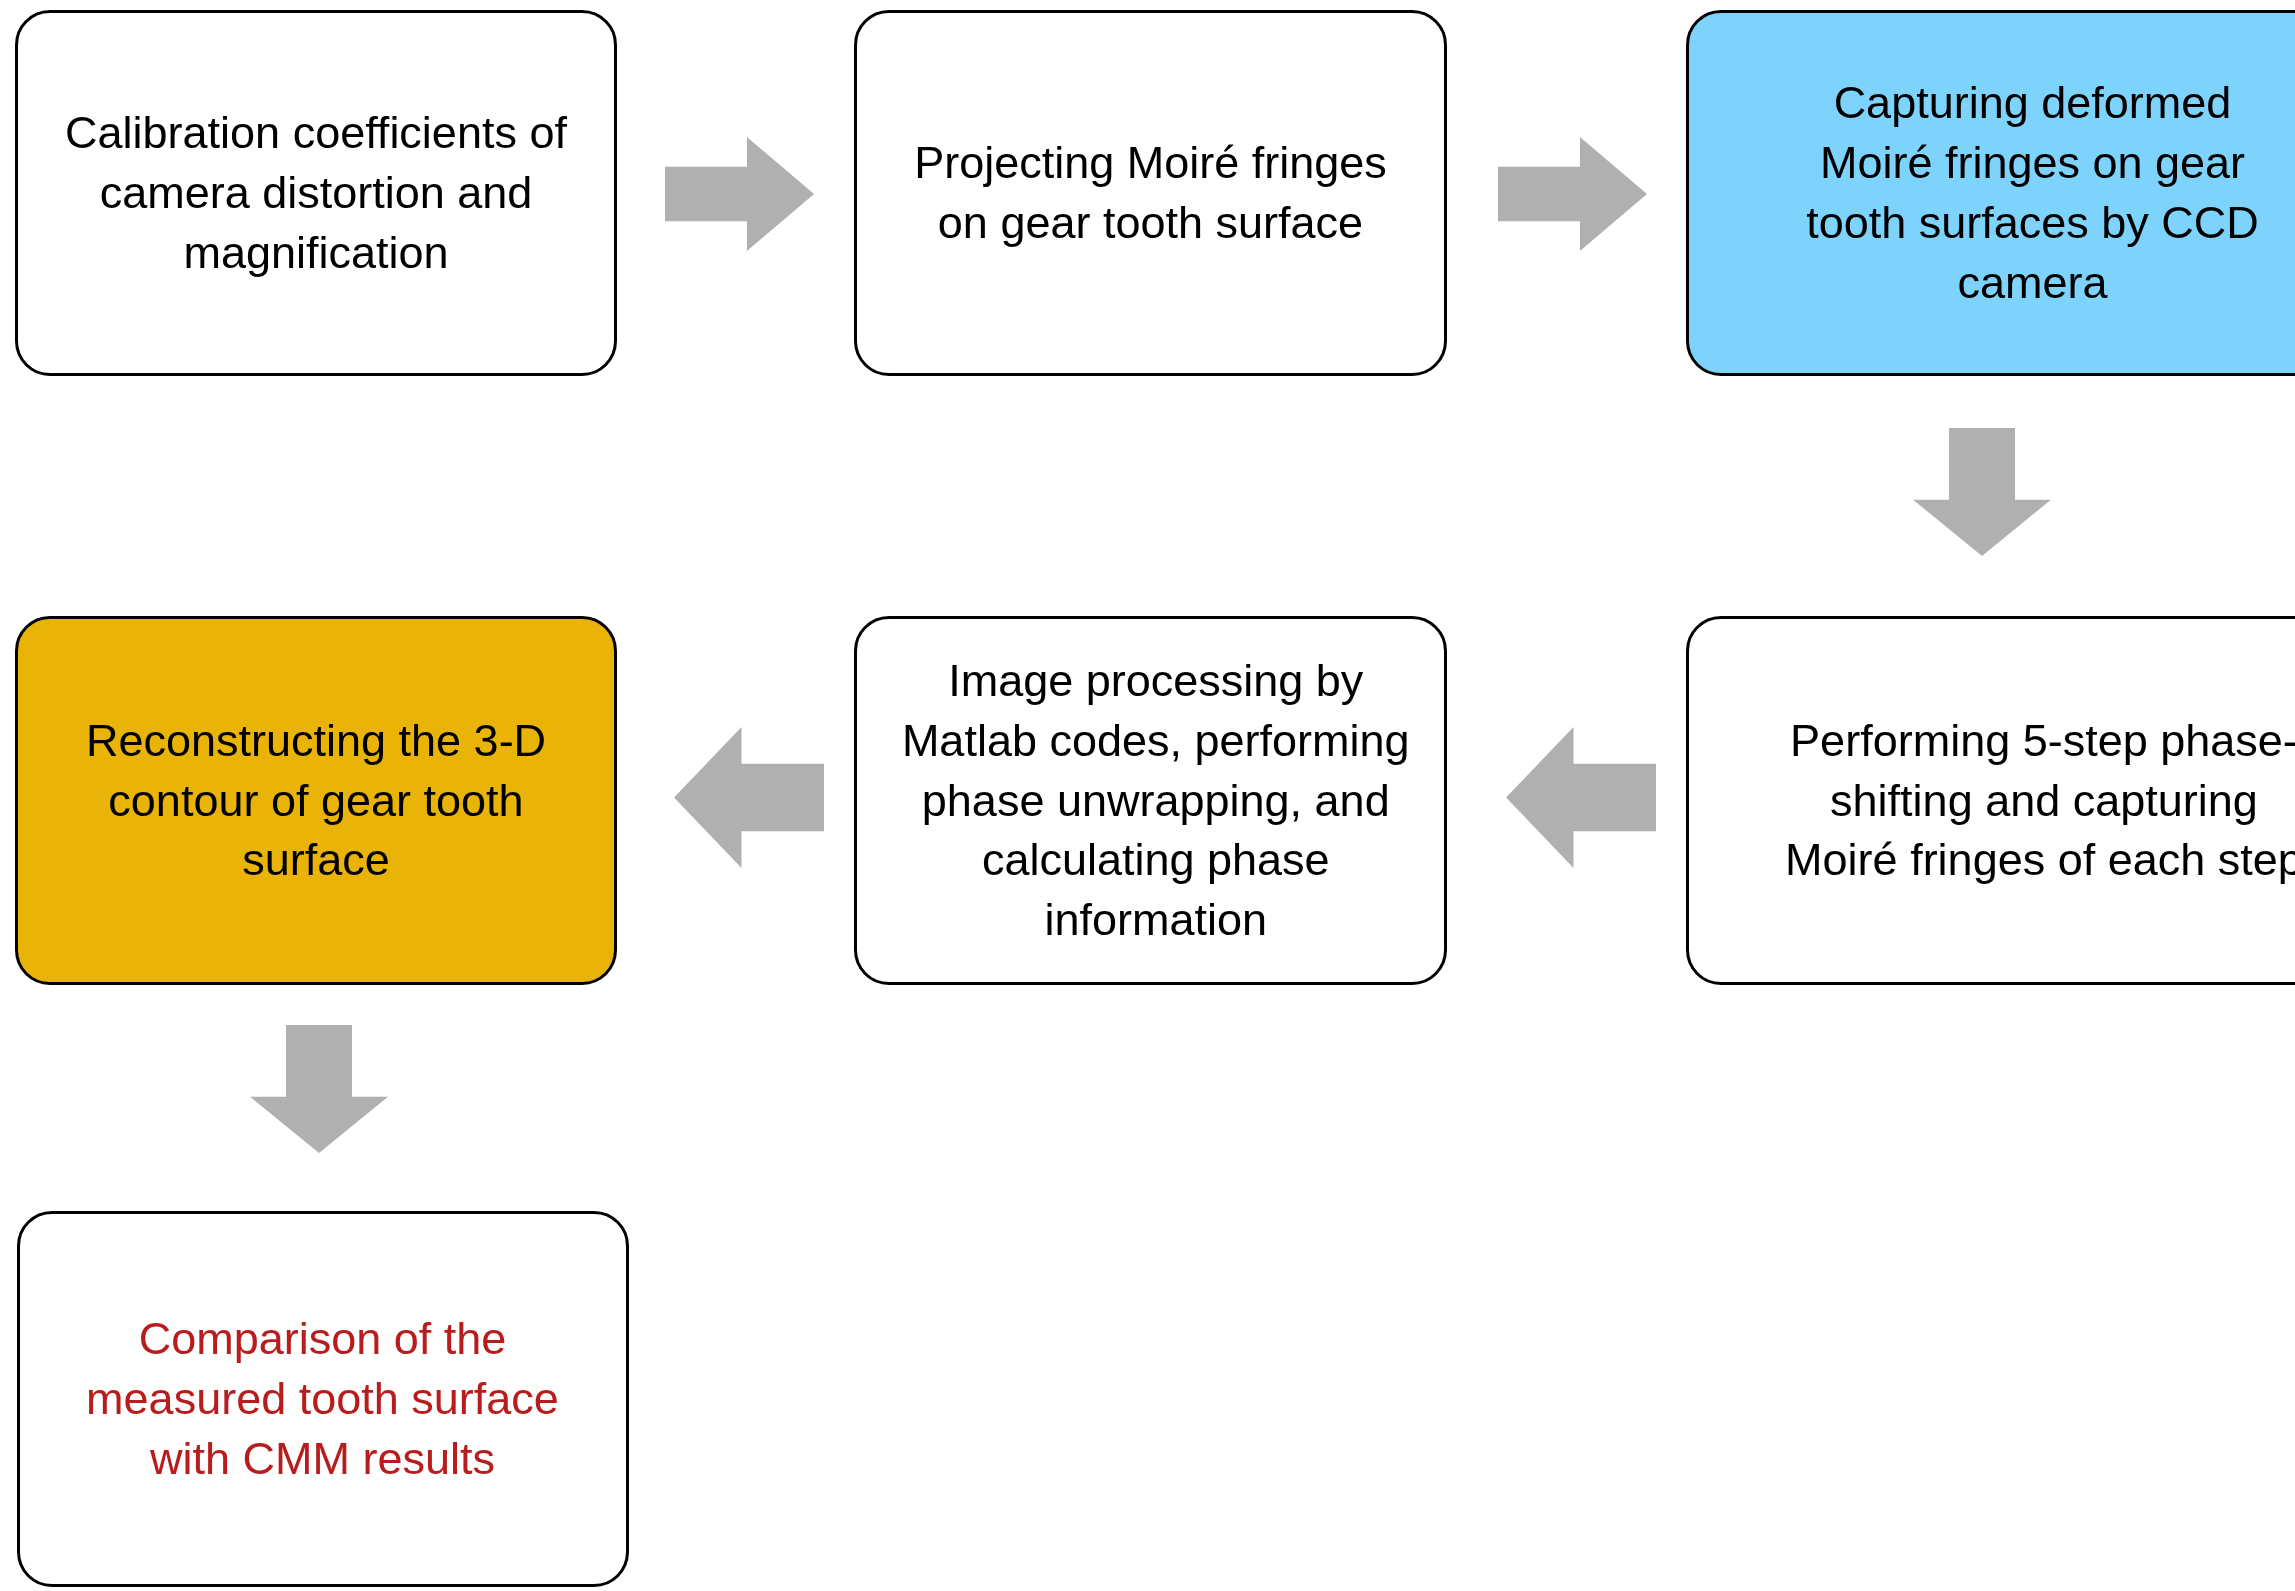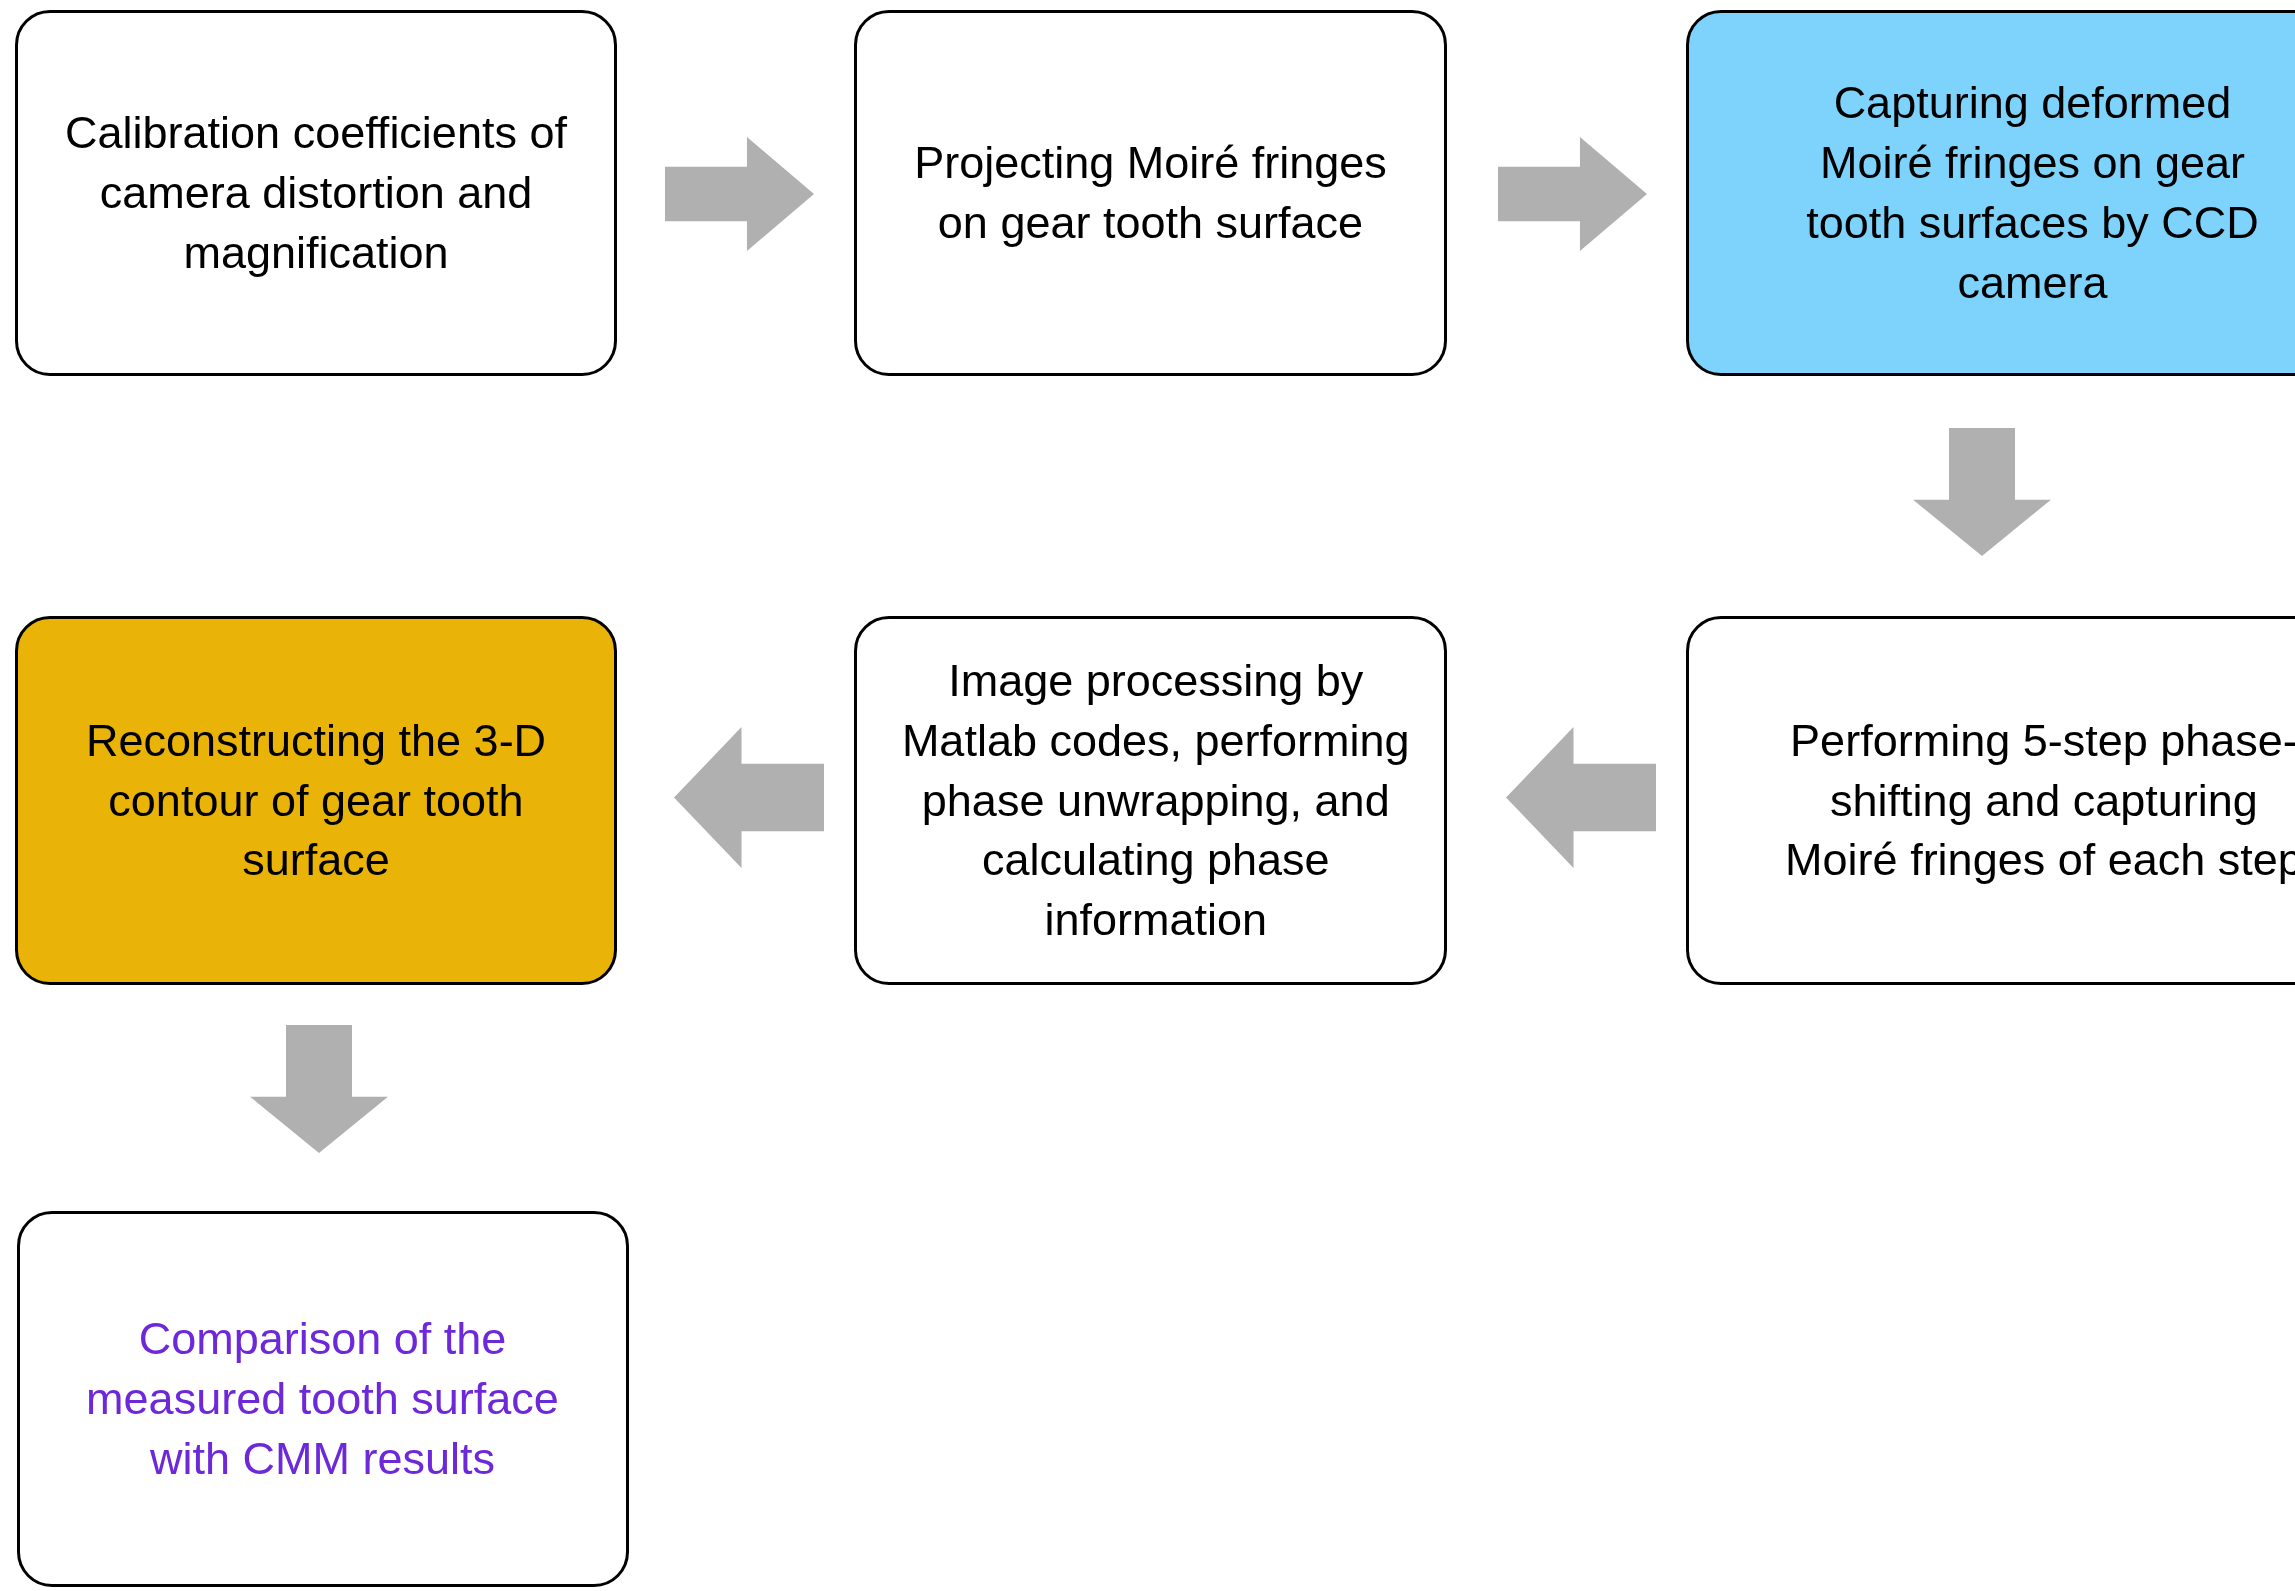--- a/index.html
+++ b/index.html
@@ -75,21 +75,21 @@
 phase unwrapping, and
 calculating phase
 information</div>
     </div>
     <div class="node" style="left: 15px; top: 616px; width: 602px; height: 369px; border-color: rgb(0, 0, 0); background: #eab308;">
       <div class="node-label" style="color: rgb(0, 0, 0);">Reconstructing the 3-D
 contour of gear tooth
 surface</div>
     </div>
     <div class="node" style="left: 16.5px; top: 1211px; width: 612px; height: 376px; border-color: rgb(0, 0, 0); background: rgb(255, 255, 255);">
-      <div class="node-label" style="color: #6d28d9;">Comparison of the
+      <div class="node-label" style="color: #b91c1c;">Comparison of the
 measured tooth surface
 with CMM results</div>
     </div>
     <div class="arrow" style="left: 665px; top: 132px; width: 149px; height: 124px;">
       <svg viewBox="0 0 100 100" preserveAspectRatio="none">
         <path d="M0,28 L55,28 L55,4 L100,50 L55,96 L55,72 L0,72 Z" fill="#b0b0b0"></path>
       </svg>
     </div>
     <div class="arrow" style="left: 1498px; top: 132px; width: 149px; height: 124px;">
       <svg viewBox="0 0 100 100" preserveAspectRatio="none">

